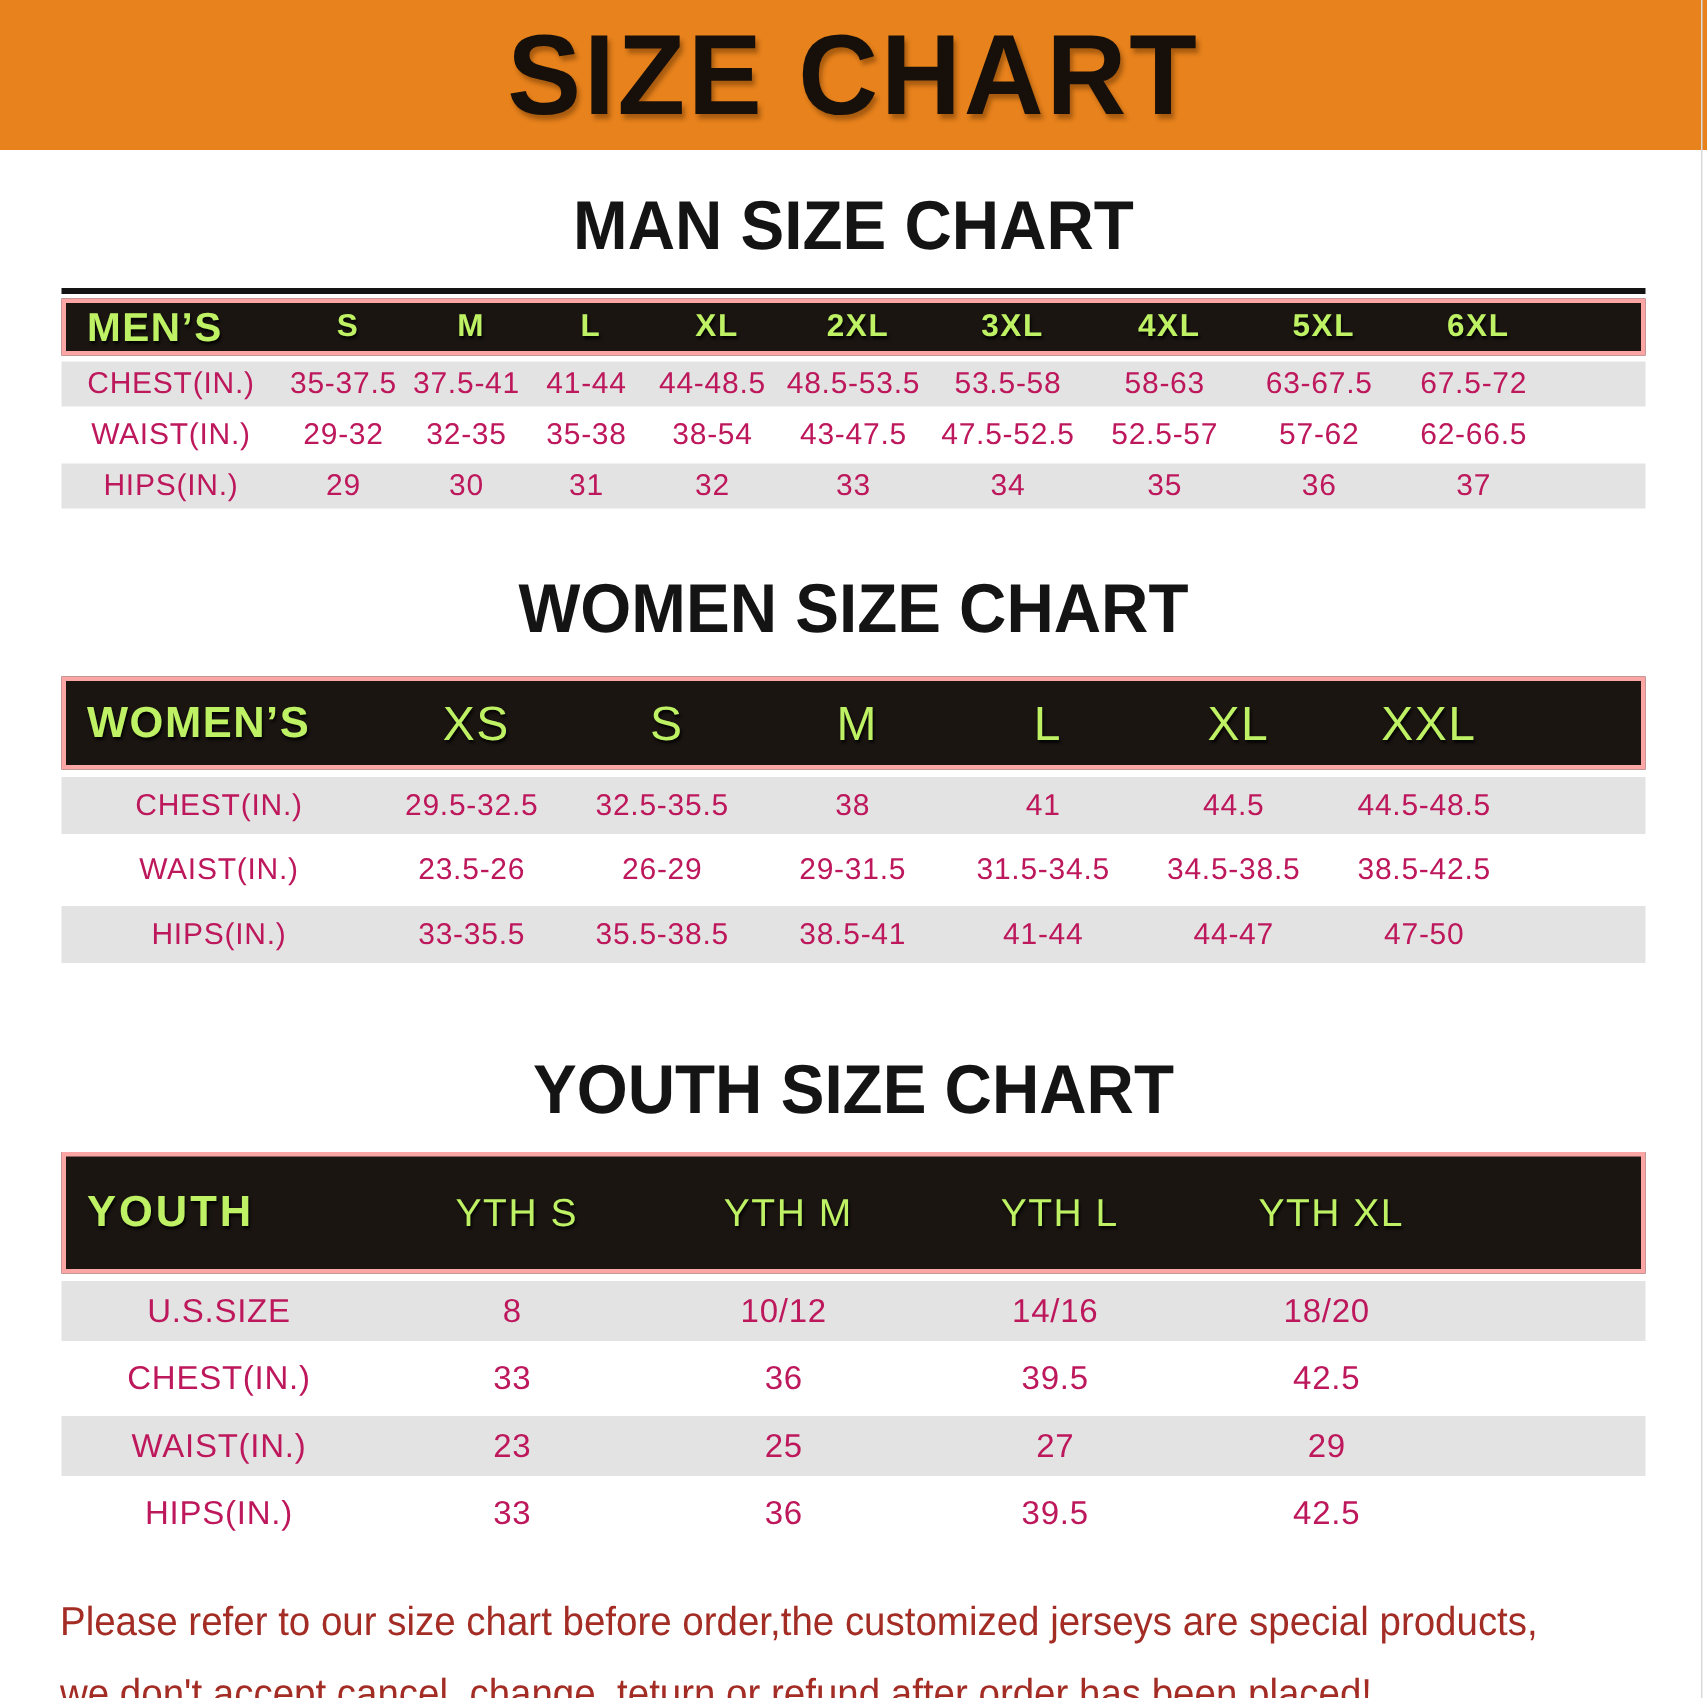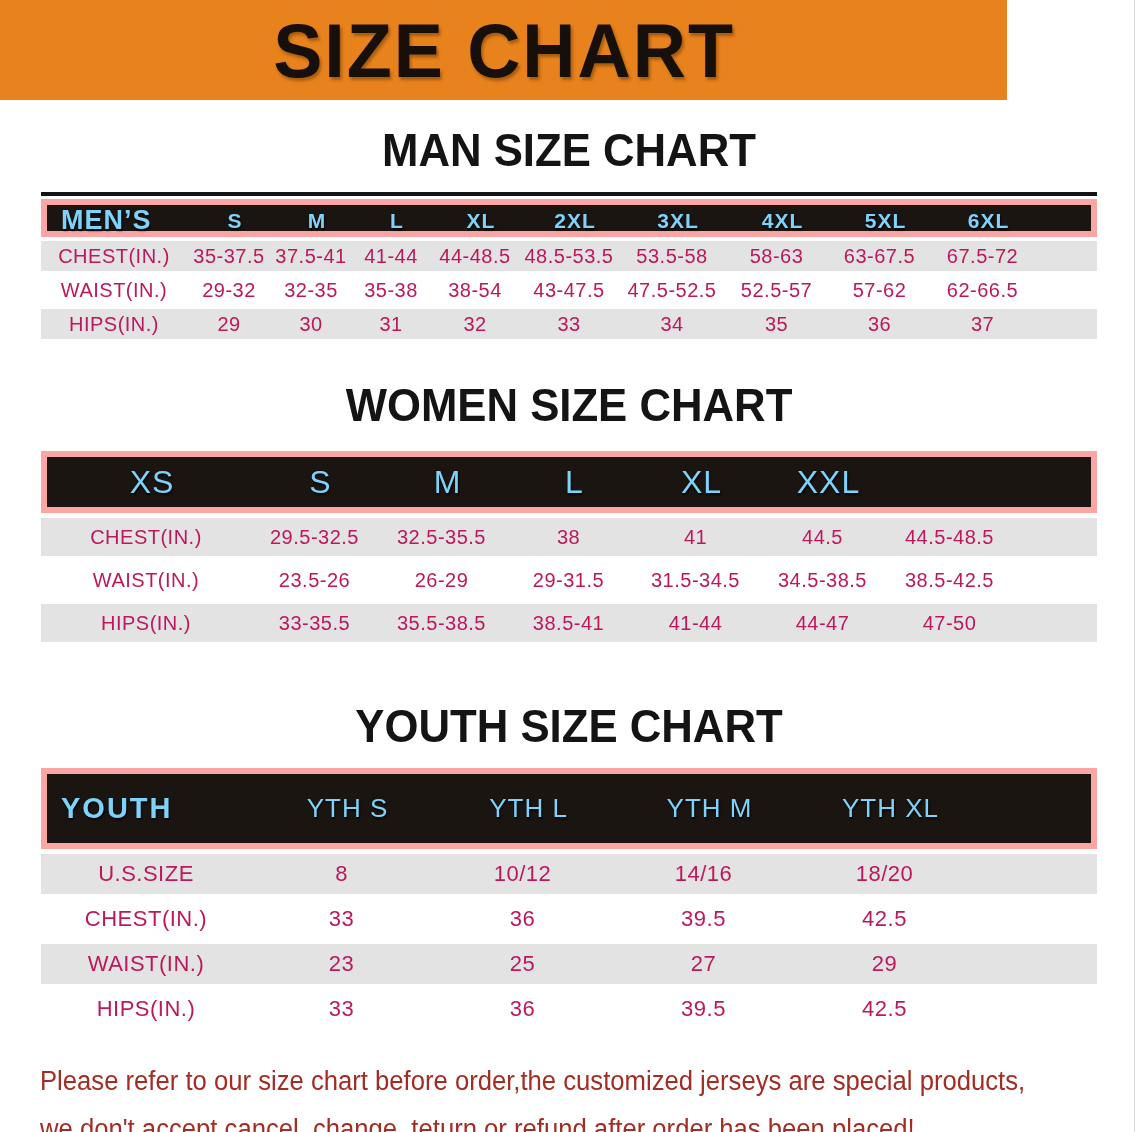--- a/index.html
+++ b/index.html
@@ -7,21 +7,21 @@
     margin: 0; padding: 0;
     width: 1138px; height: 1132px;
     background: #ffffff;
     overflow: hidden;
     font-family: "Liberation Sans", sans-serif;
     position: relative;
   }
 
   
   .banner {
-    width: 1007px; height: 100px;
+    width: 1138px; height: 100px;
     background: var(--banner-bg, #E7821C);
     display: flex; align-items: center; justify-content: center; text-align: center;
   }
   .banner h1 {
     margin: 0;
     font-size: 76px; font-weight: bold;
     letter-spacing: 2px;
     color: #17100a;
     transform: scaleX(0.97);
     text-shadow: 2px 3px 3px rgba(90,45,0,0.45);
@@ -41,22 +41,22 @@
   .section--youth .section-heading { margin-top: 56px; }
 
   
   .size-table { width: 1056px; margin-left: 41px; }
   .men   { margin-top: 14px; border-top: 4px solid #141414; padding-top: 3px; }
   .women { margin-top: 18px; }
   .youth { margin-top: 14px; }
 
   .thead {
     background: var(--header-bg, #1A1511);
-    border: 6px solid #fca5a5;
-    color: #7dd3fc;
+    border: 3px solid #fca5a5;
+    color: #bef264;
     display: grid; align-items: center;
     text-shadow: 1px 2px 2px rgba(0,0,0,0.8);
   }
   .trow { display: grid; align-items: center; color: #be185d; background: #fff; }
   .trow.alt { background: var(--row-stripe, #E3E3E3); }
 
   .men .thead, .men .trow {
     grid-template-columns: 146px 84px 80px 80px 88px 100px 106px 103px 103px 103px 1fr;
   }
   .women .thead, .women .trow {
@@ -163,20 +163,21 @@
         <div class="r-val">36</div>
         <div class="r-val">37</div>
       </div>
     </div>
 </section>
 
 <section class="section--women">
   <h2 class="section-heading">WOMEN SIZE CHART</h2>
   <div class="size-table women">
       <div class="thead">
+        <div class="h-label">WOMEN’S</div>
         <div class="h-col">XS</div>
         <div class="h-col">S</div>
         <div class="h-col">M</div>
         <div class="h-col">L</div>
         <div class="h-col">XL</div>
         <div class="h-col">XXL</div>
       </div>
       <div class="trow alt">
         <div class="r-label">CHEST(IN.)</div>
         <div class="r-val">29.5-32.5</div>
@@ -206,22 +207,22 @@
       </div>
     </div>
 </section>
 
 <section class="section--youth">
   <h2 class="section-heading">YOUTH SIZE CHART</h2>
   <div class="size-table youth">
       <div class="thead">
         <div class="h-label">YOUTH</div>
         <div class="h-col">YTH S</div>
+        <div class="h-col">YTH M</div>
         <div class="h-col">YTH L</div>
-        <div class="h-col">YTH M</div>
         <div class="h-col">YTH XL</div>
       </div>
       <div class="trow alt">
         <div class="r-label">U.S.SIZE</div>
         <div class="r-val">8</div>
         <div class="r-val">10/12</div>
         <div class="r-val">14/16</div>
         <div class="r-val">18/20</div>
       </div>
       <div class="trow">

